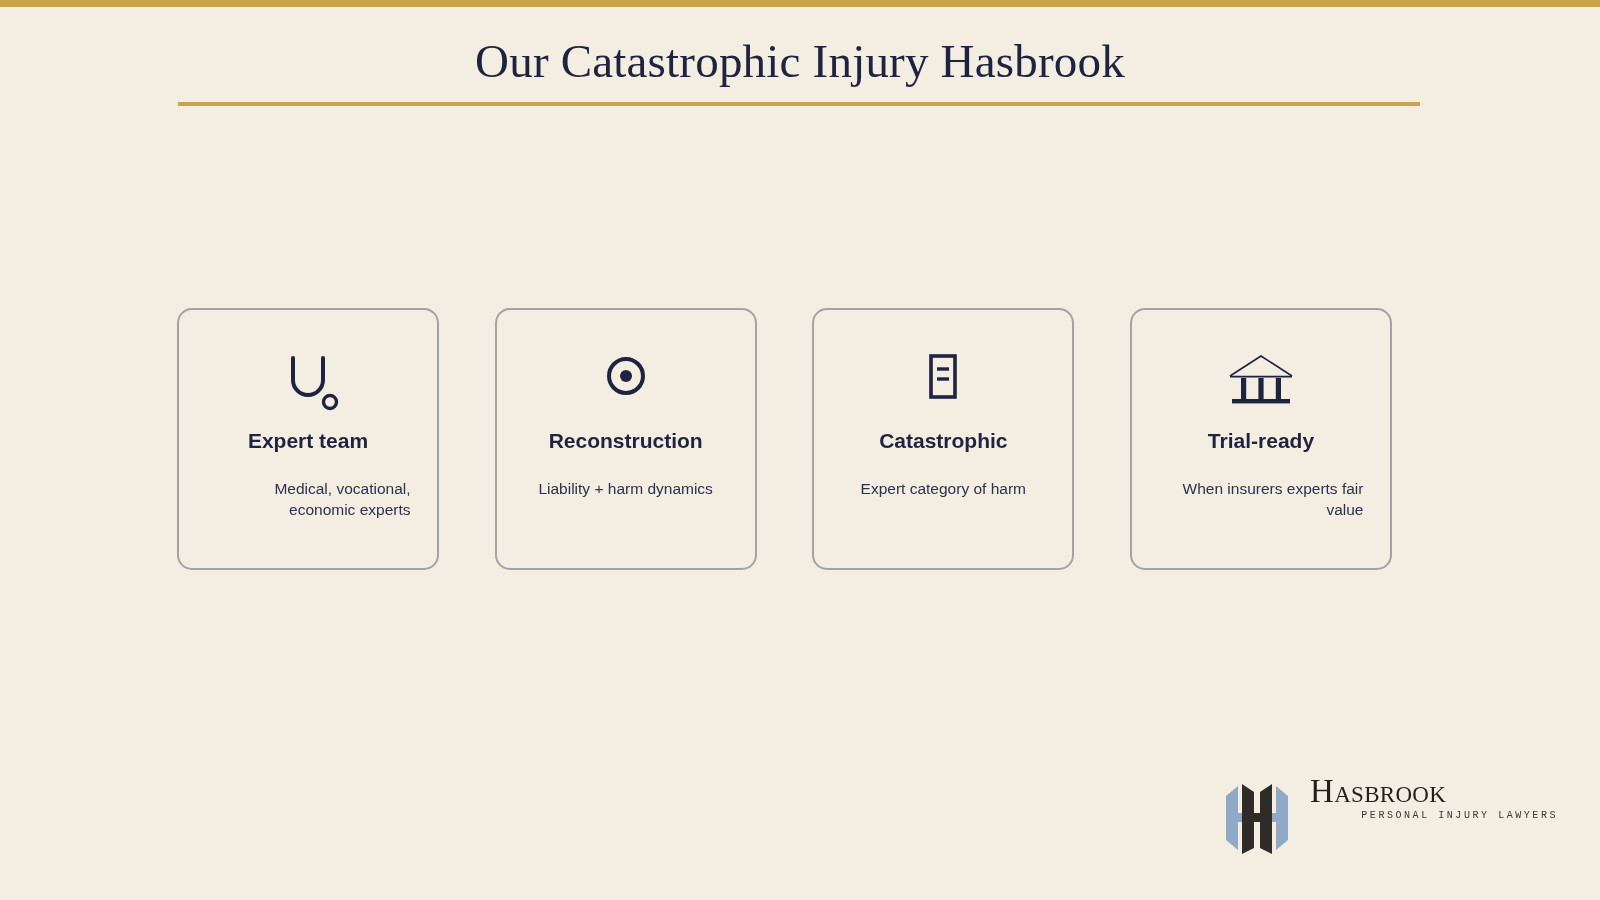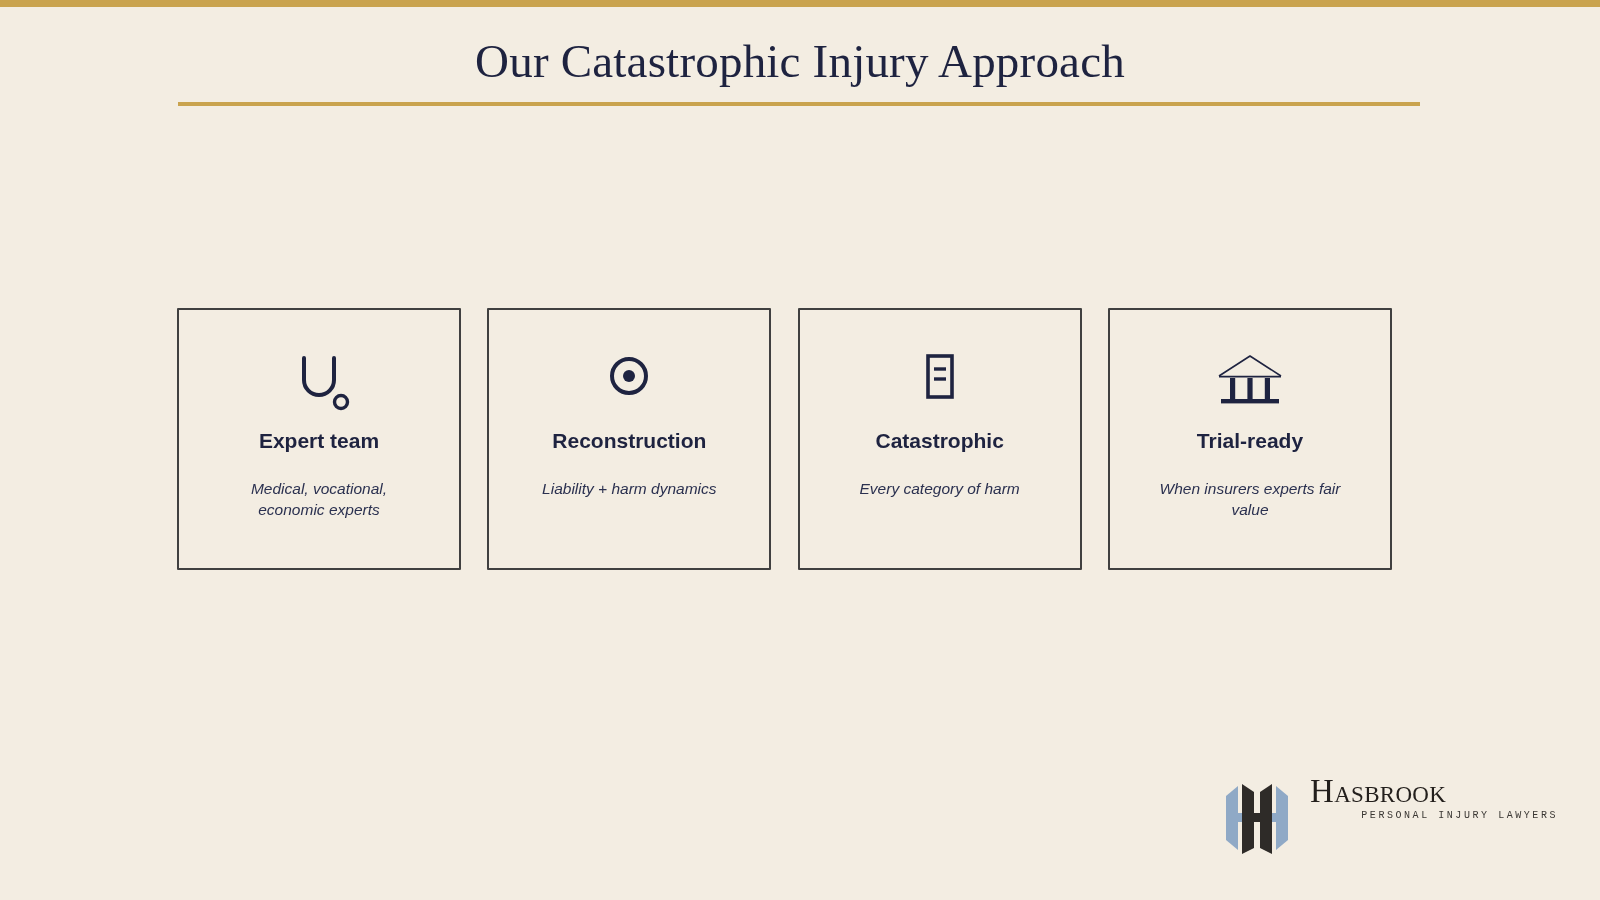--- a/index.html
+++ b/index.html
@@ -57,24 +57,24 @@
     top: 308px;
     left: 177px;
     width: 1215px;
     height: 262px;
     display: flex;
     justify-content: space-between;
     align-items: stretch;
   }
 
   .card {
-    width: 284px;
+    width: 262px;
     height: 262px;
-    border: 2px solid #404040;
-    border-radius: 1px;
+    border: 2px solid #a3a3a3;
+    border-radius: 15px;
     background: #F3EDE2;
     display: flex;
     flex-direction: column;
     align-items: center;
     padding-top: 34px;
   }
 
   .card-icon {
     height: 74px;
     display: flex;
@@ -87,25 +87,24 @@
     font-weight: bold;
     color: #1E2340;
     margin-top: 10px;
     text-align: center;
     line-height: 1.2;
   }
 
   .card-desc {
     font-size: 15.5px;
     color: #2B3150;
-    text-align: center;
+    text-align: right;
     line-height: 1.35;
     margin-top: 26px;
     max-width: 205px;
-    font-style: italic;
   }
 
   
   .logo {
     position: absolute;
     left: 1224px;
     top: 778px;
     width: 320px;
     height: 82px;
   }
@@ -147,21 +146,21 @@
     white-space: nowrap;
     text-align: right;
   }
 </style>
 </head>
 <body>
 
 <div class="top-bar"></div>
 
 <div class="title-wrap">
-  <div class="page-title">Our Catastrophic Injury Approach</div>
+  <div class="page-title">Our Catastrophic Injury Hasbrook</div>
 </div>
 <div class="title-rule"></div>
 
 <div class="cards">
 
   <div class="card">
     <div class="card-icon">
       <svg width="62" height="62" viewBox="0 0 62 62" aria-hidden="true">
         <path d="M16 8 L16 30 A15 15 0 0 0 46 30 L46 8" fill="none" stroke="#1E2340" stroke-width="4" stroke-linecap="round"></path>
         <circle cx="53" cy="52" r="6.5" fill="none" stroke="#1E2340" stroke-width="3.4"></circle>
@@ -184,21 +183,21 @@
 
   <div class="card">
     <div class="card-icon">
       <svg width="62" height="62" viewBox="0 0 62 62" aria-hidden="true">
         <rect x="19" y="6" width="24" height="41" fill="none" stroke="#1E2340" stroke-width="3.6"></rect>
         <line x1="25" y1="19" x2="37" y2="19" stroke="#1E2340" stroke-width="3.4"></line>
         <line x1="25" y1="29" x2="37" y2="29" stroke="#1E2340" stroke-width="3.4"></line>
       </svg>
     </div>
     <div class="card-title">Catastrophic</div>
-    <div class="card-desc">Every category of harm</div>
+    <div class="card-desc">Expert category of harm</div>
   </div>
 
   <div class="card">
     <div class="card-icon">
       <svg width="78" height="62" viewBox="0 0 78 62" aria-hidden="true">
         <polyline points="8,26 39,6 70,26" fill="none" stroke="#1E2340" stroke-width="1.6" stroke-linejoin="round"></polyline>
         <line x1="8" y1="26.6" x2="70" y2="26.6" stroke="#1E2340" stroke-width="1.8"></line>
         <rect x="19" y="28" width="5.2" height="21" fill="#1E2340"></rect>
         <rect x="36.4" y="28" width="5.2" height="21" fill="#1E2340"></rect>
         <rect x="53.8" y="28" width="5.2" height="21" fill="#1E2340"></rect>

